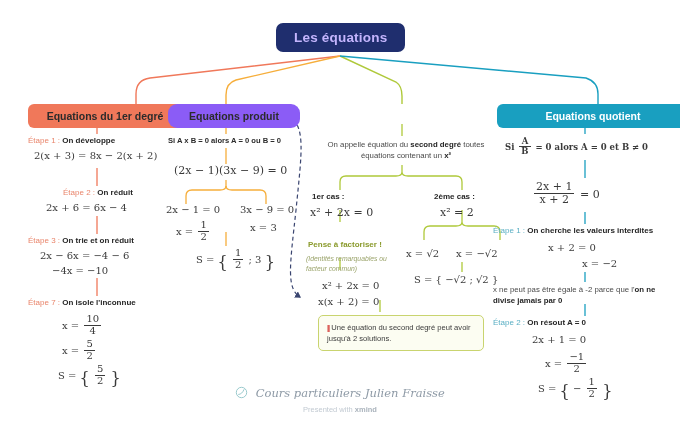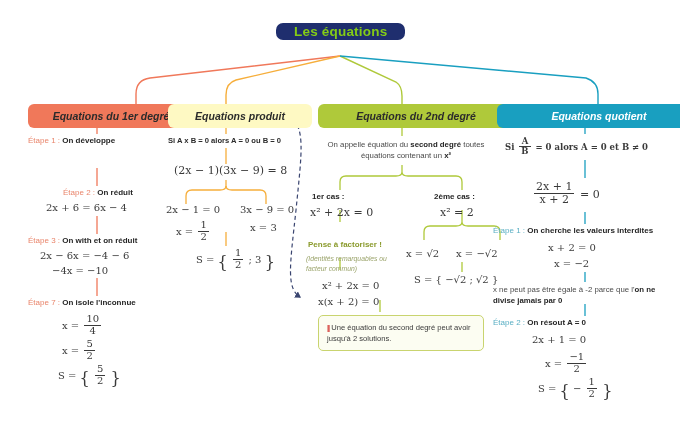--- a/index.html
+++ b/index.html
@@ -9,42 +9,41 @@
     font-family:"Liberation Sans", sans-serif;
     overflow:hidden;
     position:relative;
   }
   #canvas{position:relative;width:680px;height:422px;}
   svg.wires{position:absolute;left:0;top:0;width:680px;height:422px;pointer-events:none;}
 
   .node-root{
     position:absolute;
     background:#1F2E6E;
-    color:#84cc16;
+    color:#c4b5fd;
     border-radius:7px;
     font-size:13.5px;
     font-weight:bold;
     letter-spacing:.2px;
-    padding:1px 18px;
+    padding:7px 18px;
     white-space:nowrap;
     z-index:5;
   }
   .hdr{
     position:absolute;
     border-radius:6px;
     font-size:10.5px;
     font-weight:bold;
-    padding:6px 14px;
+    padding:6px 8px;
     white-space:nowrap;
     text-align:center;
     z-index:5;
-    font-style:italic;
   }
   .hdr.c1{background:#F0785A;color:#2b2b2b;}
-  .hdr.c2{background:#fef9c3;color:#2b2b2b;}
+  .hdr.c2{background:#8b5cf6;color:#2b2b2b;border-radius:9px;}
   .hdr.c3{background:#AFC93A;color:#2b2b2b;}
   .hdr.c4{background:#199FC0;color:#ffffff;}
 
   .col{position:absolute;z-index:4;}
   .txt{position:absolute;white-space:nowrap;z-index:4;}
 
   .step{font-size:8px;}
   .step .lbl{font-weight:normal;}
   .step .bold{font-weight:bold;color:#262626;}
   .c1 .step .lbl{color:#E9856B;}
@@ -157,43 +156,41 @@
   <div class="node-root" style="left:276px;top:23px;">
     <span>Les équations</span>
   </div>
 
   <div class="hdr c1" style="left:28px;top:104px;width:138px;">
     <span>Equations du 1er degré</span>
   </div>
   <div class="hdr c2" style="left:168px;top:104px;width:116px;">
     <span>Equations produit</span>
   </div>
-  <div class="hdr c3" style="left:318px;top:104px;width:168px;">
-    <span>Equations du 2nd degré</span>
-  </div>
   <div class="hdr c4" style="left:497px;top:104px;width:176px;">
     <span>Equations quotient</span>
   </div>
 
   <div class="col c1" style="left:0;top:0;width:170px;height:422px;">
 
     <div class="txt step" style="left:28px;top:136px;">
       <span class="lbl">Étape 1 :</span>
       <span class="bold">On développe</span>
     </div>
+    <div class="txt math" style="left:34px;top:150px;">2(x + 3) = 8x − 2(x + 2)</div>
 
     <div class="txt step" style="left:28px;top:188px;margin-left:35px;">
       <span class="lbl">Étape 2 :</span>
       <span class="bold">On réduit</span>
     </div>
     <div class="txt math" style="left:46px;top:202px;">2x + 6 = 6x − 4</div>
 
     <div class="txt step" style="left:28px;top:236px;">
       <span class="lbl">Étape 3 :</span>
-      <span class="bold">On with et on réduit</span>
+      <span class="bold">On trie et on réduit</span>
     </div>
     <div class="txt math" style="left:40px;top:250px;">2x − 6x = −4 − 6</div>
     <div class="txt math" style="left:52px;top:265px;">−4x = −10</div>
 
     <div class="txt step" style="left:28px;top:298px;">
       <span class="lbl">Étape 7 :</span>
       <span class="bold">On isole l'inconnue</span>
     </div>
 
     <div class="txt math" style="left:62px;top:314px;">
@@ -217,21 +214,21 @@
         <span class="num">5</span>
         <span class="den">2</span>
       </span>
       <span class="brace">}</span>
     </div>
   </div>
 
   <div class="col c2" style="left:0;top:0;width:300px;height:422px;">
     <div class="txt" style="left:168px;top:136px;font-size:7.6px;font-weight:bold;color:#2b2b2b;">Si A x B = 0 alors A = 0 ou B = 0</div>
 
-    <div class="txt math lg" style="left:174px;top:164px;">(2x − 1)(3x − 9) = 8</div>
+    <div class="txt math lg" style="left:174px;top:164px;">(2x − 1)(3x − 9) = 0</div>
 
     <div class="txt math" style="left:166px;top:204px;">2x − 1 = 0</div>
     <div class="txt math" style="left:176px;top:220px;">
       <span>x =</span>
       <span class="frac">
         <span class="num">1</span>
         <span class="den">2</span>
       </span>
     </div>
 
@@ -293,21 +290,21 @@
         <span class="den">x + 2</span>
       </span>
       <span>= 0</span>
     </div>
 
     <div class="txt step" style="left:493px;top:226px;text-align:center;">
       <span class="lbl">Étape 1 :</span>
       <span class="bold">On cherche les valeurs interdites</span>
     </div>
     <div class="txt math" style="left:548px;top:242px;">x + 2 = 0</div>
-    <div class="txt math" style="left:554px;top:258px;">x = −2</div>
+    <div class="txt math" style="left:582px;top:258px;">x = −2</div>
 
     <div class="txt caption" style="left:493px;top:284px;width:176px;white-space:normal;">
       <span>x ne peut pas être égale à -2 parce que l'</span><span class="bold">on ne divise jamais par 0</span>
     </div>
 
     <div class="txt step" style="left:493px;top:318px;">
       <span class="lbl">Étape 2 :</span>
       <span class="bold">On résout A = 0</span>
     </div>
 
@@ -324,14 +321,28 @@
       <span class="brace">{</span>
       <span>−</span>
       <span class="frac">
         <span class="num">1</span>
         <span class="den">2</span>
       </span>
       <span class="brace">}</span>
     </div>
   </div>
 
+  <div class="footer">
+    <div>
+      <span class="logo">
+        <svg width="13" height="13" viewBox="0 0 20 20">
+          <circle cx="10" cy="10" r="8" fill="none" stroke="#8fc4c8" stroke-width="1.4"></circle>
+          <path d="M5,13 C9,13 12,10 14,5" fill="none" stroke="#8fc4c8" stroke-width="1.4"></path>
+        </svg>
+      </span>
+      <span class="brand">Cours particuliers Julien Fraisse</span>
+    </div>
+    <div class="sub">
+      <span>Presented with </span><span class="bold">xmind</span>
+    </div>
+  </div>
 
 </div>
 
 </body></html>

